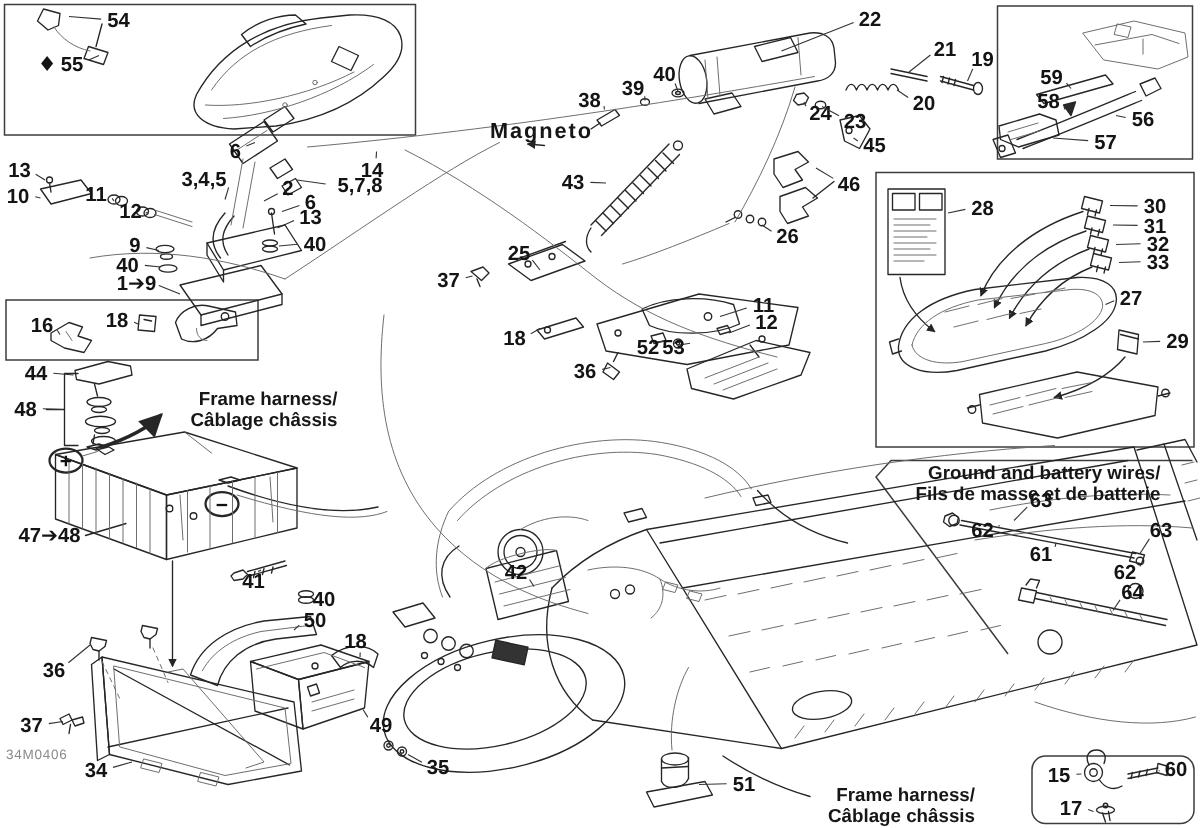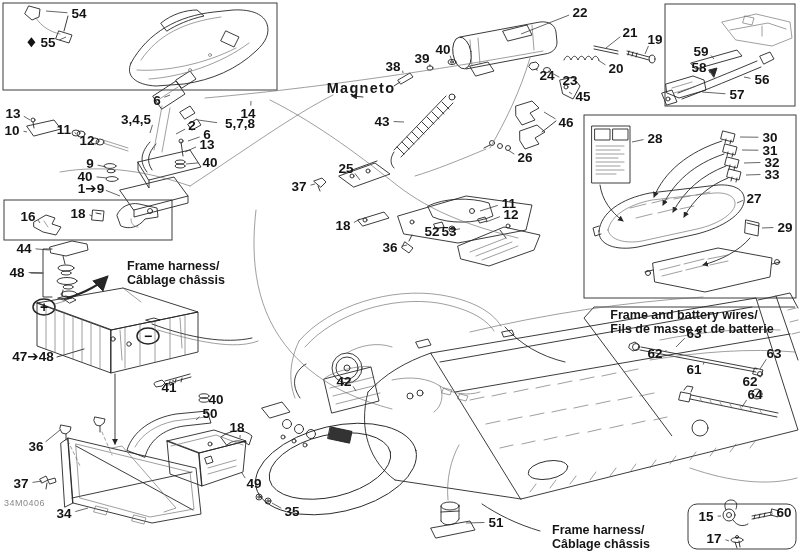--- a/index.html
+++ b/index.html
@@ -1,20 +1,20 @@
 <!DOCTYPE html>
 <html><head>
 <meta charset="utf-8">
 <style>
   html,body{margin:0;padding:0;background:#fff;}
   body{width:800px;height:552px;position:relative;overflow:hidden;
        font-family:"Liberation Sans","DejaVu Sans",sans-serif;}
   .stage{position:absolute;inset:0;}
   svg{position:absolute;top:0;left:0;}
-  .tl{position:absolute;transform:translateX(-50%);text-align:left;
+  .tl{position:absolute;transform:translateX(-50%);text-align:right;
       font-weight:700;color:#161616;white-space:nowrap;line-height:1.08;}
   .tl .l{display:block;}
   #magneto-label{font-size:14.5px;letter-spacing:1.3px;font-weight:600;}
   #fh-top{font-size:12.5px;}
   #ground-label{font-size:12.5px;}
   #fh-bottom{font-size:12.5px;}
   #drawing-code{position:absolute;left:4px;top:498px;font-size:9px;color:#8a8a8a;
       font-weight:400;letter-spacing:.5px;}
   .bsym{position:absolute;transform:translate(-50%,-50%);font-size:14px;font-weight:700;color:#111;}
   .co{font:700 13.5px "Liberation Sans","DejaVu Sans",sans-serif;fill:#141414;}
@@ -622,21 +622,21 @@
 </svg>
 
 <div class="tl" id="magneto-label" style="left:361px;top:81px">
   <span class="l">Magneto</span>
 </div>
 <div class="tl" id="fh-top" style="left:176px;top:260px">
   <span class="l">Frame harness/</span>
   <span class="l">Câblage châssis</span>
 </div>
 <div class="tl" id="ground-label" style="left:692px;top:309px">
-  <span class="l">Frame and battery wires/</span>
+  <span class="l">Ground and battery wires/</span>
   <span class="l">Fils de masse et de batterie</span>
 </div>
 <div class="tl" id="fh-bottom" style="left:601px;top:524px">
   <span class="l">Frame harness/</span>
   <span class="l">Câblage châssis</span>
 </div>
 <div class="bsym" style="left:44px;top:307px">+</div>
 <div class="bsym" style="left:148px;top:336px">−</div>
 <div id="drawing-code">34M0406</div>
 </div>

